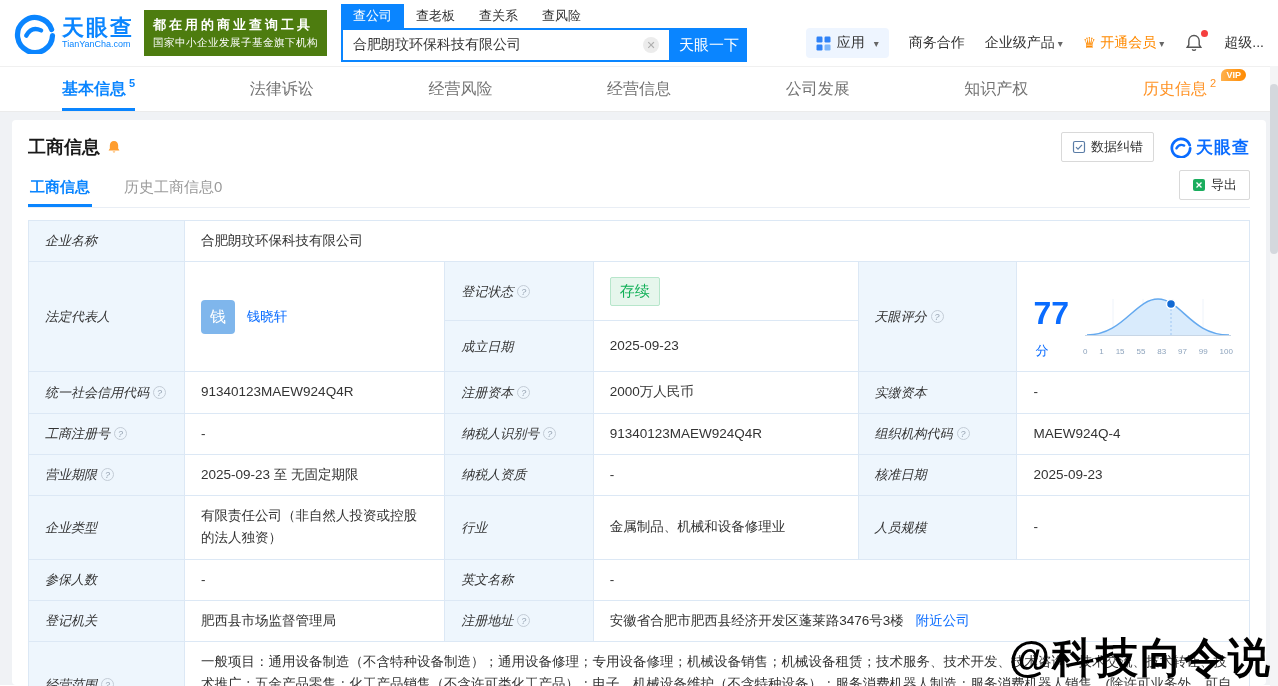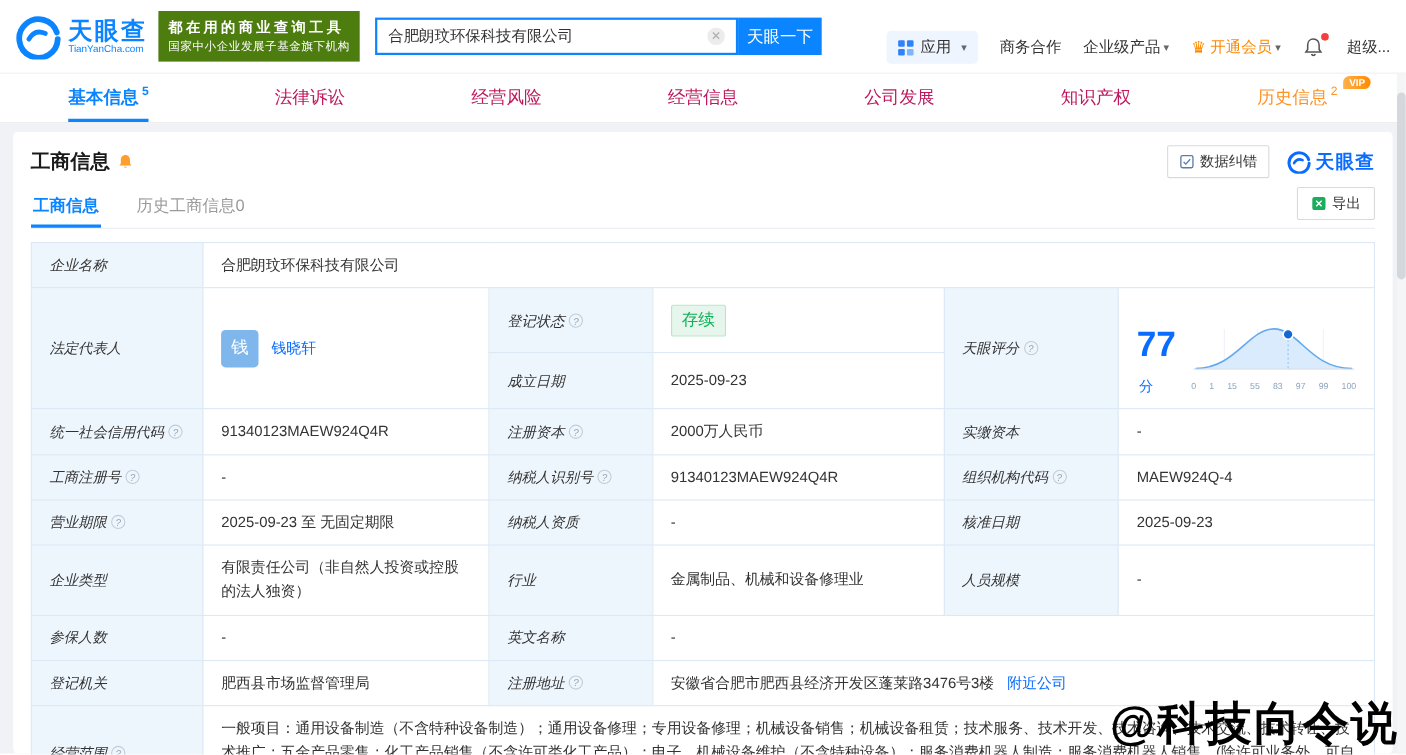--- a/index.html
+++ b/index.html
@@ -28,21 +28,21 @@
 .apps-pill { display:flex; align-items:center; gap:6px; background:#eef5ff; border-radius:4px; padding:6px 10px; cursor:pointer; }
 .caret { font-size:10px; color:#666; margin-left:3px; }
 .tr-link { color:#333; cursor:pointer; display:flex; align-items:center; }
 .vip-link { color:#ff8a00; }
 .crown { font-size:15px; margin-right:4px; color:#ff8a00; }
 .bell-wrap { position:relative; cursor:pointer; display:flex; }
 .red-dot { position:absolute; top:-3px; right:-4px; width:7px; height:7px; background:#f53f3f; border-radius:50%; }
 
 
 .main-tabs { display:flex; justify-content:space-between; padding:0 62px; height:46px; border-top:1px solid #f0f0f0; border-bottom:1px solid #ebebeb; background:#fff; }
-.mtab { display:flex; align-items:center; font-size:16px; cursor:pointer; position:relative; color:#be185d; }
+.mtab { display:flex; align-items:center; font-size:16px; cursor:pointer; position:relative; color:#737373; }
 .mtab .cnt { font-size:11px; margin-left:3px; transform:translateY(-6px); }
 .mtab.active { color:#0a85ff; font-weight:bold; box-shadow:inset 0 -3px 0 #0a85ff; }
 .mtab.history { color:#ff9224; }
 .vip-tag { position:absolute; top:2px; right:-30px; background:linear-gradient(90deg,#ffb14d,#ff8a00); color:#fff; font-size:9px; padding:1px 5px; border-radius:7px 7px 7px 1px; font-weight:bold; }
 
 
 .page-bg { background:#f0f2f5; padding:8px 12px 0; height:573px; }
 .card { background:#fff; border-radius:4px; padding:12px 16px 16px; height:100%; }
 .card-head { display:flex; align-items:center; }
 .card-title { font-size:18px; font-weight:bold; color:#1a1a1a; }
@@ -89,20 +89,26 @@
       <span class="logo-text-cn">天眼查</span>
       <span class="logo-text-en">TianYanCha.com</span>
     </div>
   </div>
   <div class="red-badge">
     <div class="l1">都在用的商业查询工具</div>
     <div class="l2">国家中小企业发展子基金旗下机构</div>
   </div>
 
   <div class="search-area">
+    <div class="search-tabs">
+      <span class="stab active">查公司</span>
+      <span class="stab">查老板</span>
+      <span class="stab">查关系</span>
+      <span class="stab">查风险</span>
+    </div>
     <div class="search-row">
       <div class="search-box">
         <input type="text" value="合肥朗玟环保科技有限公司" style="">
         <span class="clear-x">✕</span>
       </div>
       <button class="search-btn">天眼一下</button>
     </div>
   </div>
 
   <div class="top-right">

